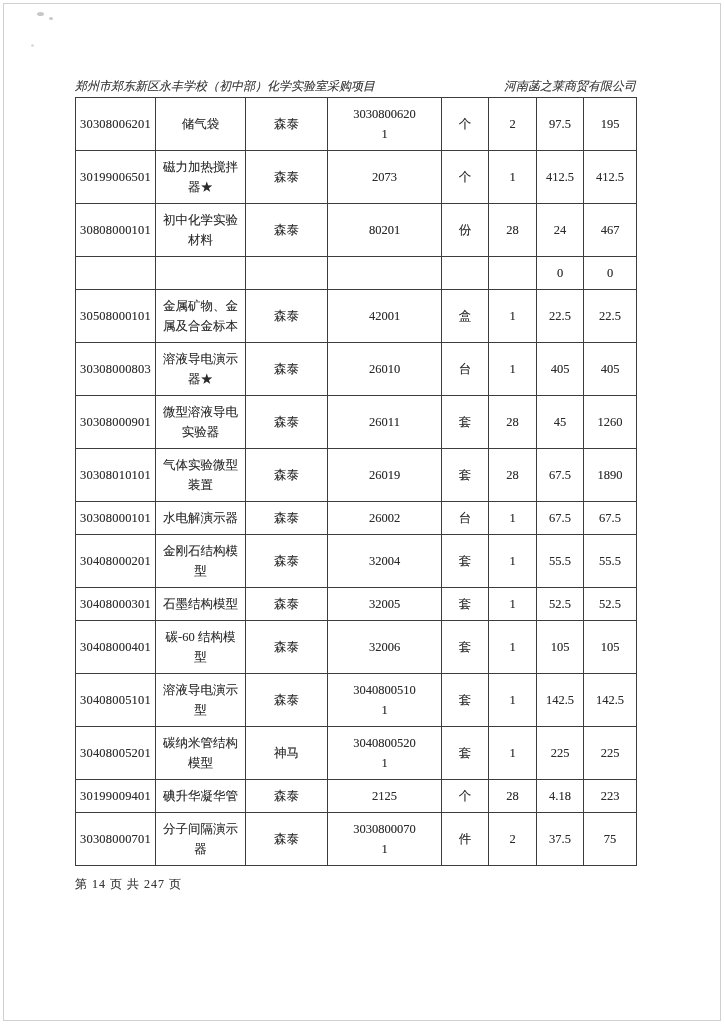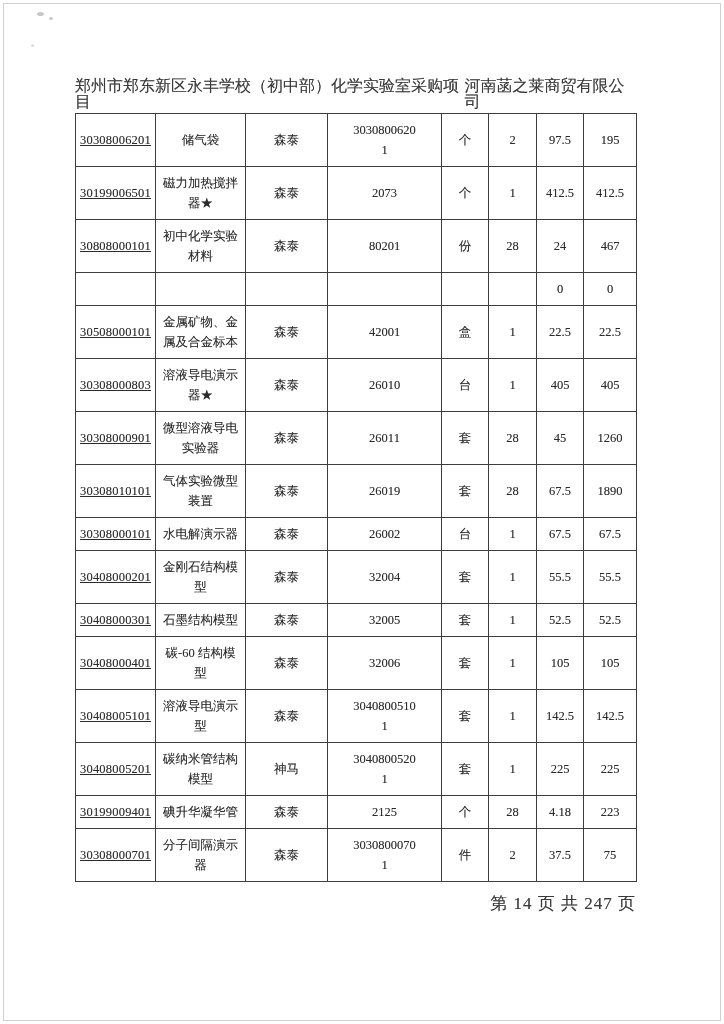--- a/index.html
+++ b/index.html
@@ -14,41 +14,42 @@
   }
   .speckle{position:absolute;background:#9a9a9a;border-radius:50%;opacity:.55;}
   .sp1{left:37px;top:12px;width:7px;height:4px;}
   .sp2{left:49px;top:17px;width:4px;height:3px;}
   .sp3{left:31px;top:44px;width:3px;height:3px;opacity:.35;}
   .content{
     position:absolute;left:75px;top:78px;width:561px;
   }
   .doc-header{
     display:flex;justify-content:space-between;align-items:flex-end;
-    font-size:16px;line-height:16px;margin-bottom:3px;
+    font-size:12px;line-height:16px;margin-bottom:3px;
     color:#3a3a3a;
     text-shadow:0 0 .5px rgba(0,0,0,.35);
+    font-style:italic;
   }
   table.items{
     border-collapse:collapse;table-layout:fixed;width:561px;
   }
   table.items td{
     border:1px solid #3d3d3d;
     text-align:center;vertical-align:middle;
     font-size:12.5px;line-height:20px;
     padding:6px 2px;
     white-space:pre-line;
     word-break:keep-all;
     color:#2b2b2b;
     text-shadow:0 0 .5px rgba(0,0,0,.3);
   }
-  td.c-code{font-size:12.5px;letter-spacing:.2px;text-decoration:underline;}
+  td.c-code{font-size:12.5px;letter-spacing:.2px;}
   td.c-name{font-size:13px;}
   .doc-footer{
-    margin-top:10px;text-align:right;font-size:17px;color:#3a3a3a;
+    margin-top:10px;text-align:left;font-size:12px;color:#3a3a3a;
     letter-spacing:1px;
     text-shadow:0 0 .5px rgba(0,0,0,.35);
   }
 </style>
 </head>
 <body>
 
 <div class="scan-frame"></div>
 <div class="speckle sp1"></div>
 <div class="speckle sp2"></div>

